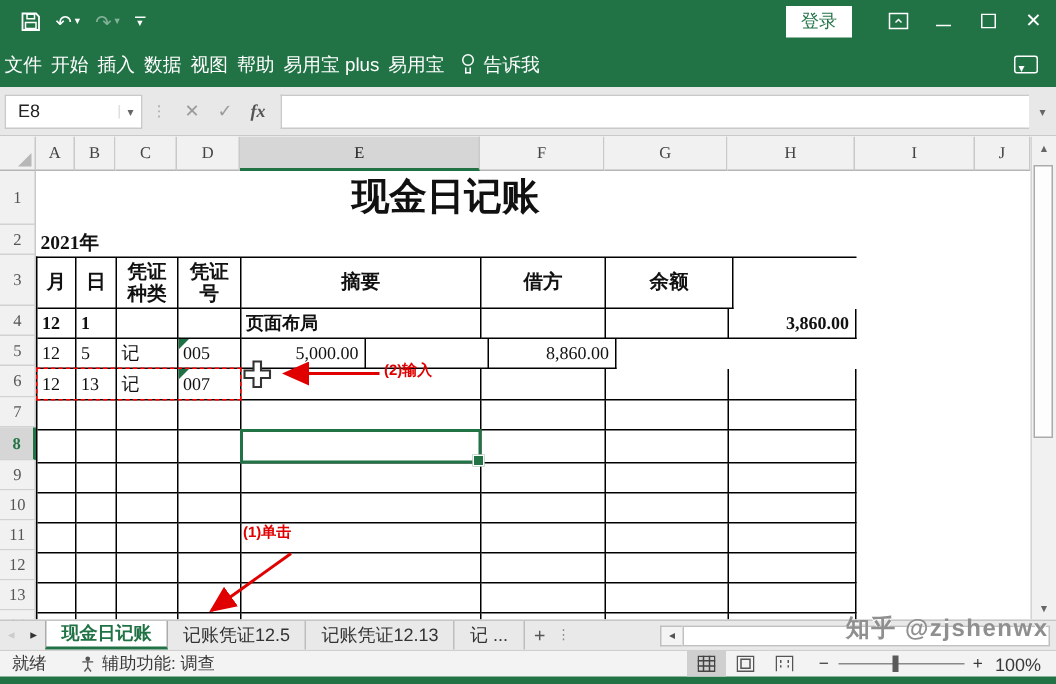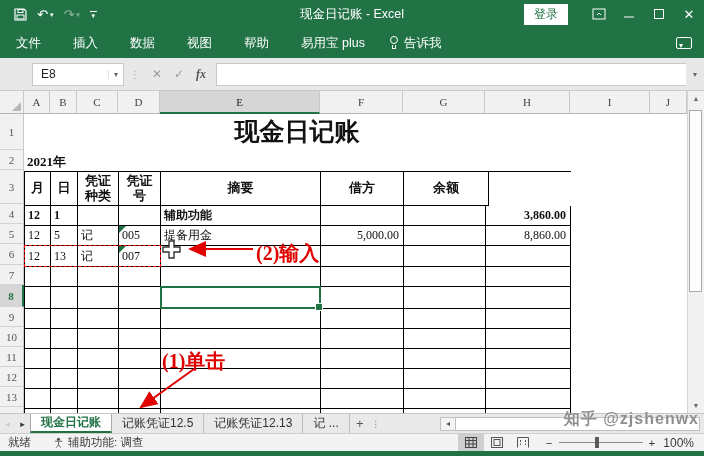--- a/index.html
+++ b/index.html
@@ -16,30 +16,30 @@
   .qat-more{display:flex;flex-direction:column;align-items:center;font-size:7px;line-height:3px;}
   .qat-more i{display:block;width:7px;height:1px;background:#fff;margin-bottom:2px;}
   .tb-title{position:absolute;left:0;right:0;text-align:center;font-size:12.5px;pointer-events:none;}
   .tb-right{margin-left:auto;display:flex;align-items:center;height:100%;}
   .signin{background:#fff;color:var(--green);font-size:12px;padding:2px 10px;margin-right:16px;cursor:pointer;}
   .winbtn{width:30px;height:100%;display:flex;align-items:center;justify-content:center;font-size:13px;}
   .winbtn svg{display:block;}
 
   
   .menubar{height:30px;background:var(--green);display:flex;align-items:center;color:#fff;font-size:12.5px;}
-  .mtab{padding:0 16px;line-height:30px;white-space:nowrap;cursor:pointer;}
+  .mtab{padding:0 3px;line-height:30px;white-space:nowrap;cursor:pointer;}
   .tellme{display:flex;align-items:center;gap:5px;padding:0 8px;justify-content:center;}
   .bulb{width:10px;height:14px;position:relative;}
   .bulb i{position:absolute;left:1px;top:0;width:8px;height:8px;border:1px solid #fff;border-radius:50%;}
   .bulb b{position:absolute;left:3px;bottom:1px;width:4px;height:4px;border-left:1px solid #fff;border-right:1px solid #fff;border-bottom:1px solid #fff;}
   .bubble{margin-left:auto;margin-right:12px;width:16px;height:12px;border:1px solid #fff;border-radius:2px;position:relative;}
   .bubble:after{content:"";position:absolute;left:2px;bottom:-4px;border:4px solid transparent;border-top-color:#fff;border-left-width:2px;border-right-width:2px;}
 
   
-  .formulabar{height:33px;background:#e8e8e8;display:flex;align-items:center;border-bottom:1px solid #c9c9c9;font-size:12px;color:#444;padding-left:29px;}
+  .formulabar{height:33px;background:#e8e8e8;display:flex;align-items:center;border-bottom:1px solid #c9c9c9;font-size:12px;color:#444;}
   .namebox{width:92px;height:23px;background:#fff;border:1px solid #c9c9c9;margin-left:3px;display:flex;align-items:center;}
   .namebox span{flex:1;padding-left:8px;color:#222;}
   .namebox b{font-weight:normal;font-size:8px;padding:0 5px;border-left:1px solid #e0e0e0;color:#666;}
   .fdots{color:#aaa;font-size:10px;padding:0 6px;}
   .fbtn{width:22px;text-align:center;font-size:12px;color:#9a9a9a;}
   .fxbtn{font-family:"Liberation Serif","DejaVu Serif",serif;font-style:italic;color:#555;font-weight:bold;}
   .finput{flex:1;height:23px;background:#fff;border:1px solid #c9c9c9;border-right:none;margin-left:4px;}
   .fchev{width:18px;text-align:center;color:#666;font-size:8px;}
 
   
@@ -67,21 +67,21 @@
   .trow.hdr .tcell{justify-content:center;padding:0;font-weight:bold;font-size:13px;white-space:pre-line;text-align:center;line-height:1.1;}
   .trow.bold .tcell{font-weight:bold;}
   .tcell.c5,.tcell.c6,.tcell.c7{justify-content:flex-end;padding-right:4px;padding-left:0;}
   .tri{position:absolute;left:0;top:0;width:0;height:0;border-top:7px solid #1e7145;border-right:7px solid transparent;}
 
   .selbox{position:absolute;left:160px;top:195px;width:161px;height:23px;border:2px solid var(--green);z-index:4;}
   .selbox:after{content:"";position:absolute;right:-4px;bottom:-4px;width:6px;height:6px;background:var(--green);border:1px solid #fff;}
   .dashbox{position:absolute;left:24px;top:154px;width:137px;height:22px;border:1px dashed #ff0000;z-index:3;}
 
   .annsvg{position:absolute;left:0;top:0;z-index:6;pointer-events:none;}
-  .ann{position:absolute;z-index:7;color:var(--red);font-weight:bold;font-size:20px;font-family:Liberation Serif, serif;pointer-events:none;}
+  .ann{position:absolute;z-index:7;color:var(--red);font-weight:bold;font-size:10px;font-family:Liberation Sans, sans-serif;pointer-events:none;}
 
   .vscroll{position:absolute;right:0;top:0;width:17px;height:322px;background:#f1f1f1;border-left:1px solid #d4d4d4;z-index:8;}
   .vs-up,.vs-dn{position:absolute;left:0;width:16px;height:15px;display:flex;align-items:center;justify-content:center;font-size:8px;color:#666;}
   .vs-up{top:0;} .vs-dn{bottom:0;}
   .vs-thumb{position:absolute;left:1px;top:19px;width:13px;height:182px;background:#fdfdfd;border:1px solid #ababab;}
 
   
   .tabbar{height:20px;background:#e9e9e9;border-top:1px solid #c6c6c6;display:flex;align-items:stretch;font-size:12px;color:#333;position:relative;}
   .nav{width:15px;display:flex;align-items:center;justify-content:center;font-size:9px;color:#333;}
   .nav.dim{color:#aaa;}
@@ -131,21 +131,20 @@
         </span>
       <span class="ic dim">
           <span>↷</span>
           <span class="caret">▾</span>
         </span>
       <span class="qat-more">
           <i></i>
           <span class="caret">▾</span>
         </span>
     </div>
-    <div class="tb-title">现金日记账 - Excel</div>
     <div class="tb-right">
       <div class="signin">登录</div>
       <div class="winbtn">
         <svg width="14" height="12" viewBox="0 0 14 12">
             <rect x="1" y="1" width="12" height="10" fill="none" stroke="#fff"></rect>
             <path d="M5 7l2-2 2 2" fill="none" stroke="#fff"></path>
           </svg>
       </div>
       <div class="winbtn">
         <svg width="10" height="10" viewBox="0 0 10 10">
@@ -157,25 +156,27 @@
             <rect x="0.5" y="0.5" width="9" height="9" fill="none" stroke="#fff"></rect>
           </svg>
       </div>
       <div class="winbtn">✕</div>
     </div>
   </div>
 
   <div class="menubar">
     <div id="mtabs" style="display:flex;">
         <div class="mtab">文件</div>
+        <div class="mtab">开始</div>
         <div class="mtab">插入</div>
         <div class="mtab">数据</div>
         <div class="mtab">视图</div>
         <div class="mtab">帮助</div>
         <div class="mtab">易用宝 plus</div>
+        <div class="mtab">易用宝</div>
       </div>
     <div class="tellme">
       <span class="bulb">
           <i></i>
           <b></b>
         </span>
       <span>告诉我</span>
     </div>
     <div class="bubble"></div>
   </div>
@@ -237,31 +238,30 @@
 号</div>
           <div class="tcell c4" style="width: 160px;">摘要</div>
           <div class="tcell c5" style="width: 83px;">借方</div>
           <div class="tcell c7" style="width: 85px;">余额</div>
         </div>
         <div class="trow bold" style="height: 20px;">
           <div class="tcell c0" style="width: 26px;">12</div>
           <div class="tcell c1" style="width: 27px;">1</div>
           <div class="tcell c2" style="width: 41px;"></div>
           <div class="tcell c3" style="width: 42px;"></div>
-          <div class="tcell c4" style="width: 160px;">辅助功能</div>
+          <div class="tcell c4" style="width: 160px;">页面布局</div>
           <div class="tcell c5" style="width: 83px;"></div>
           <div class="tcell c6" style="width: 82px;"></div>
           <div class="tcell c7" style="width: 85px;">3,860.00</div>
         </div>
         <div class="trow" style="height: 20px;">
           <div class="tcell c0" style="width: 26px;">12</div>
           <div class="tcell c1" style="width: 27px;">5</div>
           <div class="tcell c2" style="width: 41px;">记</div>
           <div class="tcell c3" style="width: 42px;">005<b class="tri"></b></div>
-          <div class="tcell c4" style="width: 160px;">提备用金</div>
           <div class="tcell c5" style="width: 83px;">5,000.00</div>
           <div class="tcell c6" style="width: 82px;"></div>
           <div class="tcell c7" style="width: 85px;">8,860.00</div>
         </div>
         <div class="trow" style="height: 21px;">
           <div class="tcell c0" style="width: 26px;">12</div>
           <div class="tcell c1" style="width: 27px;">13</div>
           <div class="tcell c2" style="width: 41px;">记</div>
           <div class="tcell c3" style="width: 42px;">007<b class="tri"></b></div>
           <div class="tcell c4" style="width: 160px;"></div>

